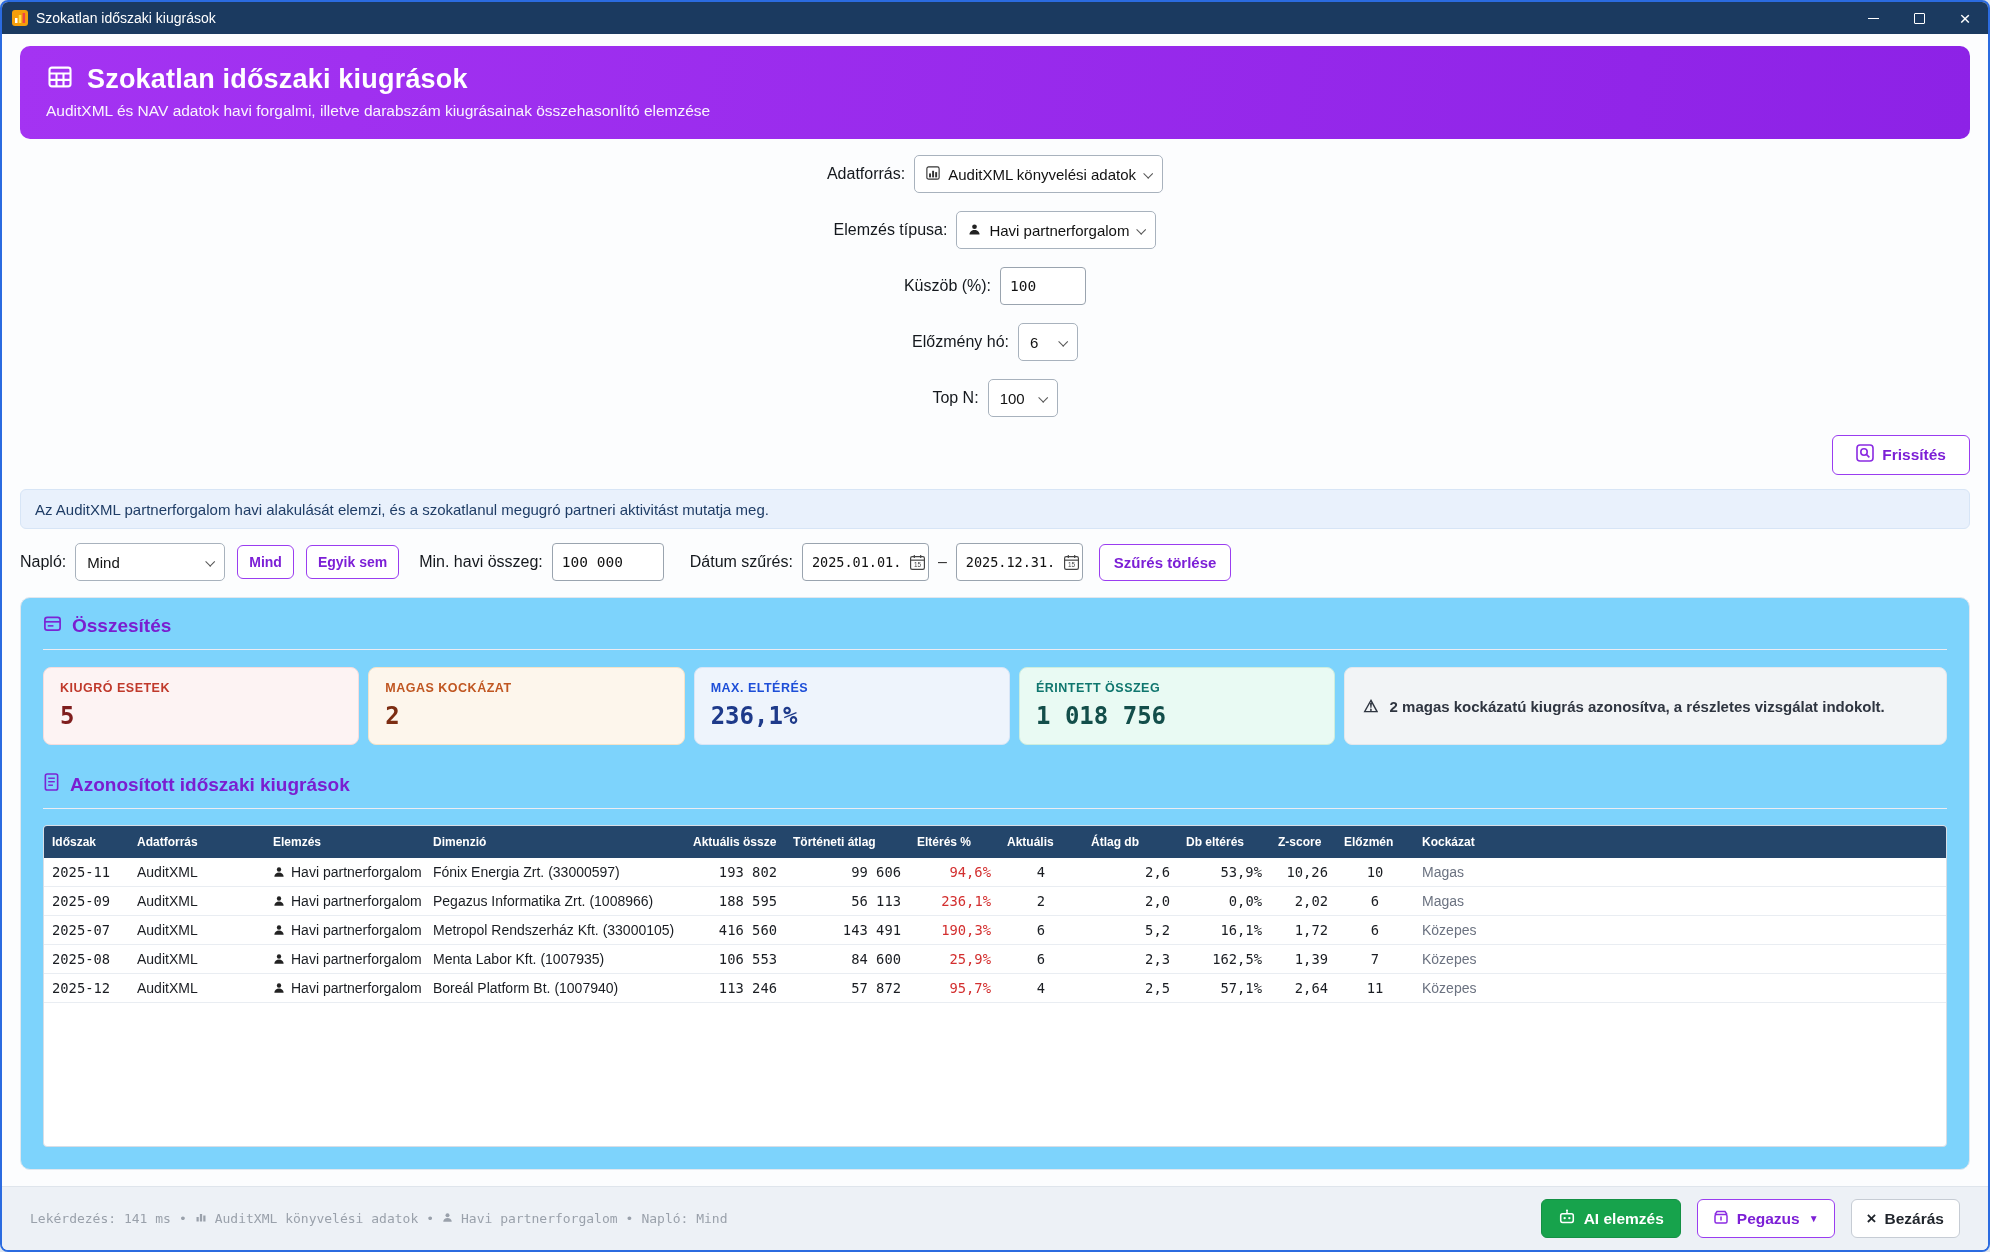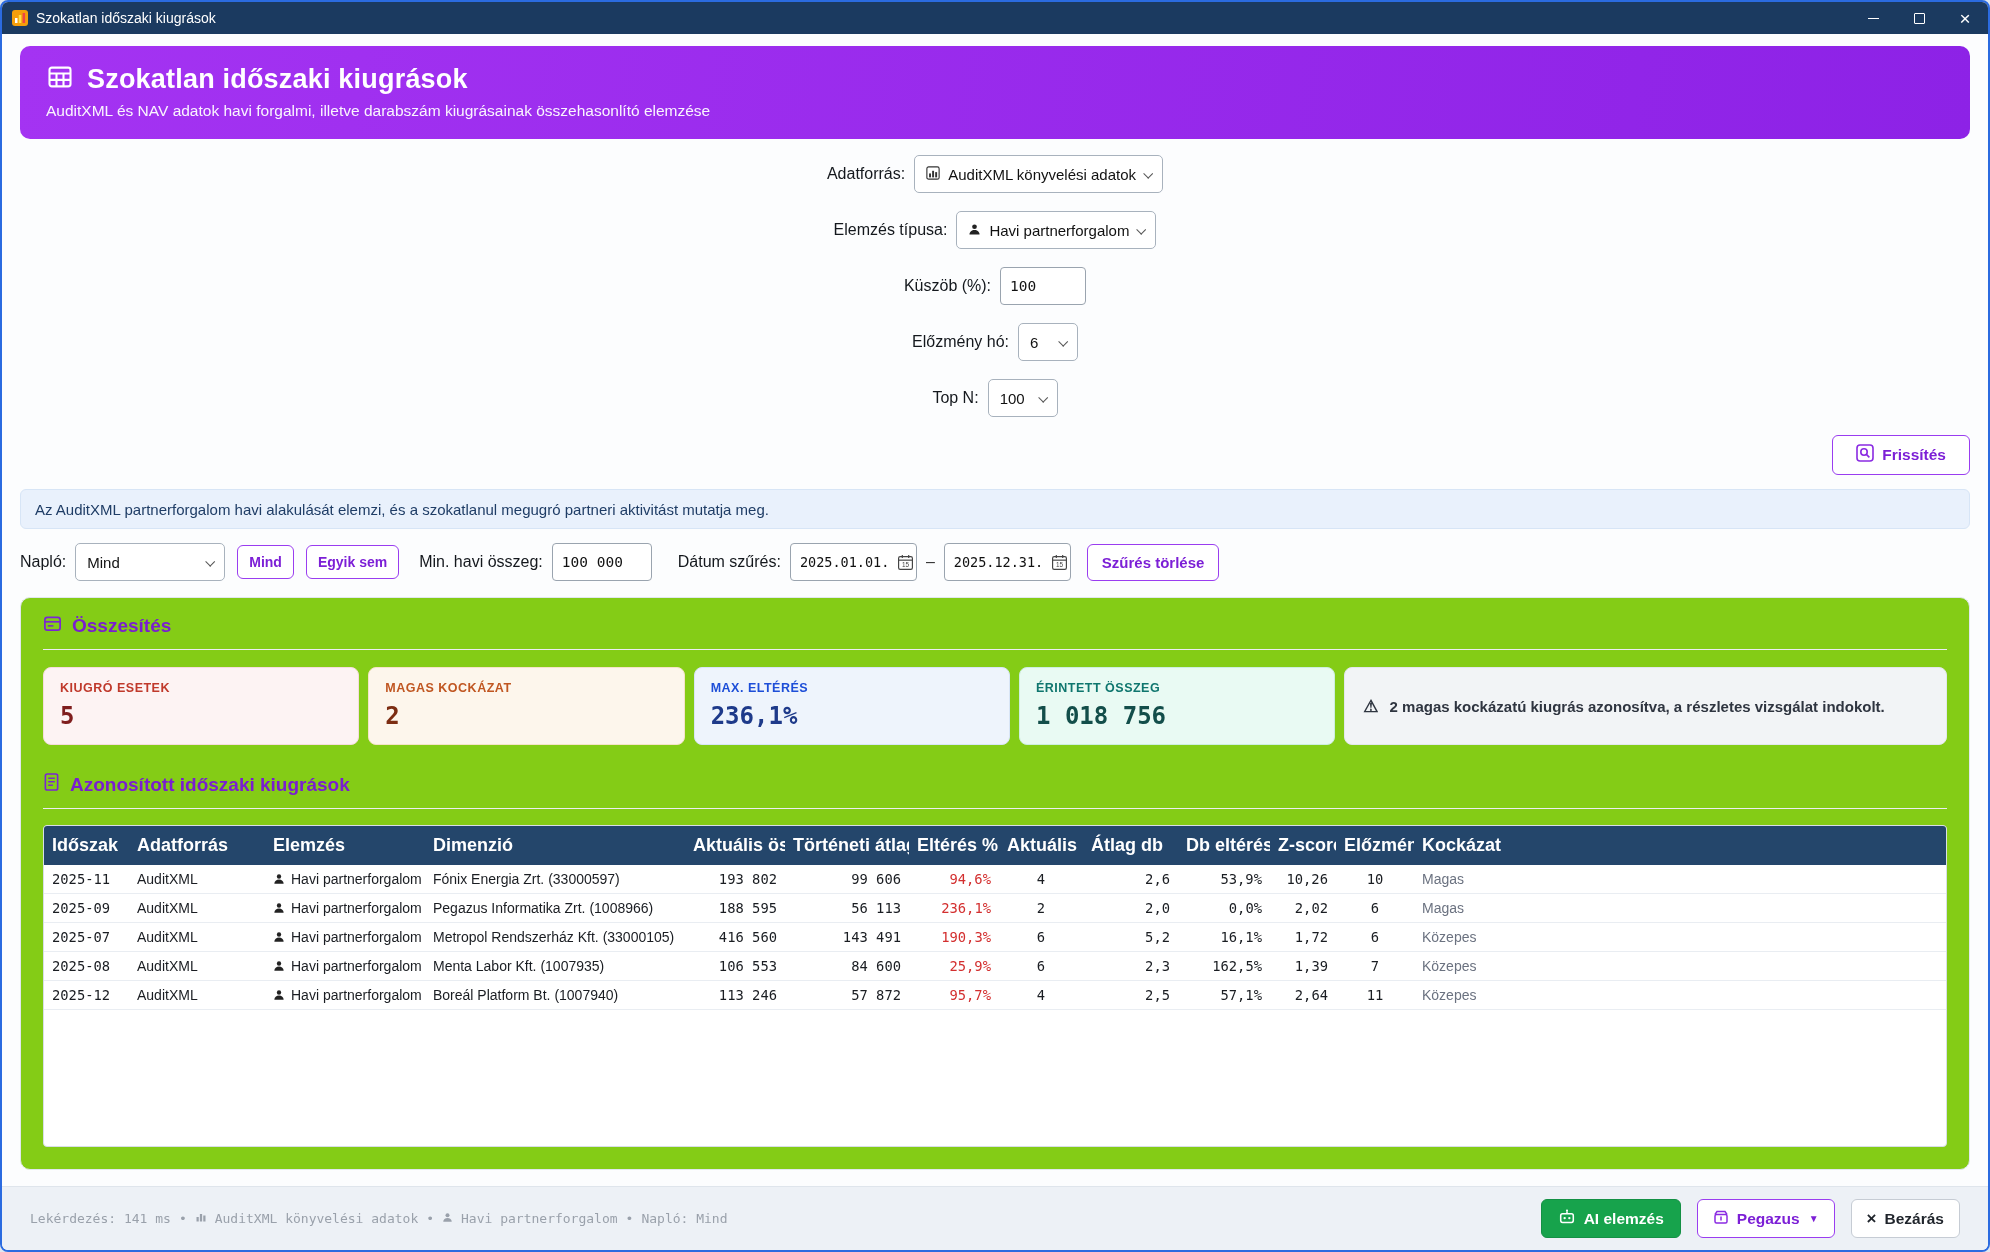--- a/index.html
+++ b/index.html
@@ -53,21 +53,21 @@
     border-right: 1.6px solid #555; border-bottom: 1.6px solid #555;
     transform: rotate(45deg) translateY(-1px);
   }
   .sel-journal { width: 150px; }
   .sel-history { width: 60px; }
   .sel-topn { width: 70px; }
   .tinput {
     height: 38px; border: 1px solid #9aa4af; border-radius: 4px; padding: 0 9px;
     font-family: "DejaVu Sans Mono", monospace; font-size: 14.5px; color: #111; background: #fff; outline: none;
   }
-  .w86 { width: 86px; } .w112 { width: 100px; }
+  .w86 { width: 86px; } .w112 { width: 112px; }
   .btn {
     display: inline-flex; align-items: center; justify-content: center; gap: 8px;
     border-radius: 6px; font-weight: bold; cursor: pointer; background: #fff;
     font-family: "Liberation Sans", sans-serif; white-space: nowrap;
   }
   .btn-purple { border: 1px solid #9a3df0; color: #7c1fd6; }
   .btn-refresh { height: 40px; padding: 0 23px; font-size: 15.5px; }
   .btn-small { height: 34px; padding: 0 11px; font-size: 14px; }
   .btn-mid { height: 37px; padding: 0 14px; font-size: 15px; }
   .infobar {
@@ -77,21 +77,21 @@
   .datefield {
     display: flex; align-items: center; height: 38px; border: 1px solid #9aa4af; border-radius: 4px;
     background: #fff; padding: 0 7px 0 9px; gap: 8px; width: 127px; cursor: pointer;
   }
   .datetext { font-family: "DejaVu Sans Mono", monospace; font-size: 13.5px; color: #111; }
   .datefield .cal { margin-left: auto; display: flex; }
   .dash { font-size: 16px; color: #333; }
   
   .panel {
     flex: 1; min-height: 0; display: flex; flex-direction: column;
-    border: 1px solid #e1e7ee; border-radius: 10px; padding: 16px 22px 22px; background: #84cc16;
+    border: 1px solid #e1e7ee; border-radius: 10px; padding: 16px 22px 22px; background: #7dd3fc;
   }
   .sec-head { display: flex; align-items: center; gap: 10px; font-size: 19px; font-weight: bold; color: #7a1ed0; flex: none; }
   .sec-rule { height: 1px; background: #ececf2; margin-top: 11px; flex: none; }
   .cards { display: flex; gap: 9px; margin-top: 17px; flex: none; }
   .cards-list { display: contents; }
   .card { flex: 1; border-radius: 8px; padding: 13px 16px 14px; }
   .card-label { font-size: 12.5px; font-weight: bold; letter-spacing: .5px; }
   .card-value { margin-top: 7px; font-family: "DejaVu Sans Mono", monospace; font-size: 24px; font-weight: bold; }
   .card-red    { background: #fdf3f3; border: 1px solid #f6dcdc; }
   .card-red    .card-label { color: #c0392b; } .card-red    .card-value { color: #7f1d1d; }
@@ -108,21 +108,21 @@
   }
   .warn { font-size: 17px; }
   .mt27 { margin-top: 27px; }
   
   .table-wrap {
     flex: 1; min-height: 0; margin-top: 16px;
     border: 1px solid #d8dee6; border-radius: 4px; overflow: hidden; background: #fff;
   }
   table { width: 100%; border-collapse: collapse; table-layout: fixed; }
   thead th {
-    background: #24466b; color: #fff; font-size: 18px; font-weight: bold; text-align: left;
+    background: #24466b; color: #fff; font-size: 12px; font-weight: bold; text-align: left;
     padding: 9px 8px; white-space: nowrap; overflow: hidden; cursor: pointer;
   }
   th.col0{width:85px} th.col1{width:136px} th.col2{width:160px} th.col3{width:260px}
   th.col4{width:100px} th.col5{width:124px} th.col6{width:90px} th.col7{width:84px}
   th.col8{width:95px} th.col9{width:92px} th.col10{width:66px} th.col11{width:78px}
   th.col12{width:101px} th.filler{width:auto}
   tbody td {
     font-size: 14px; padding: 6px 8px; border-bottom: 1px solid #e9edf2;
     white-space: nowrap; overflow: hidden; color: #1a1d22; background: #fff;
   }

